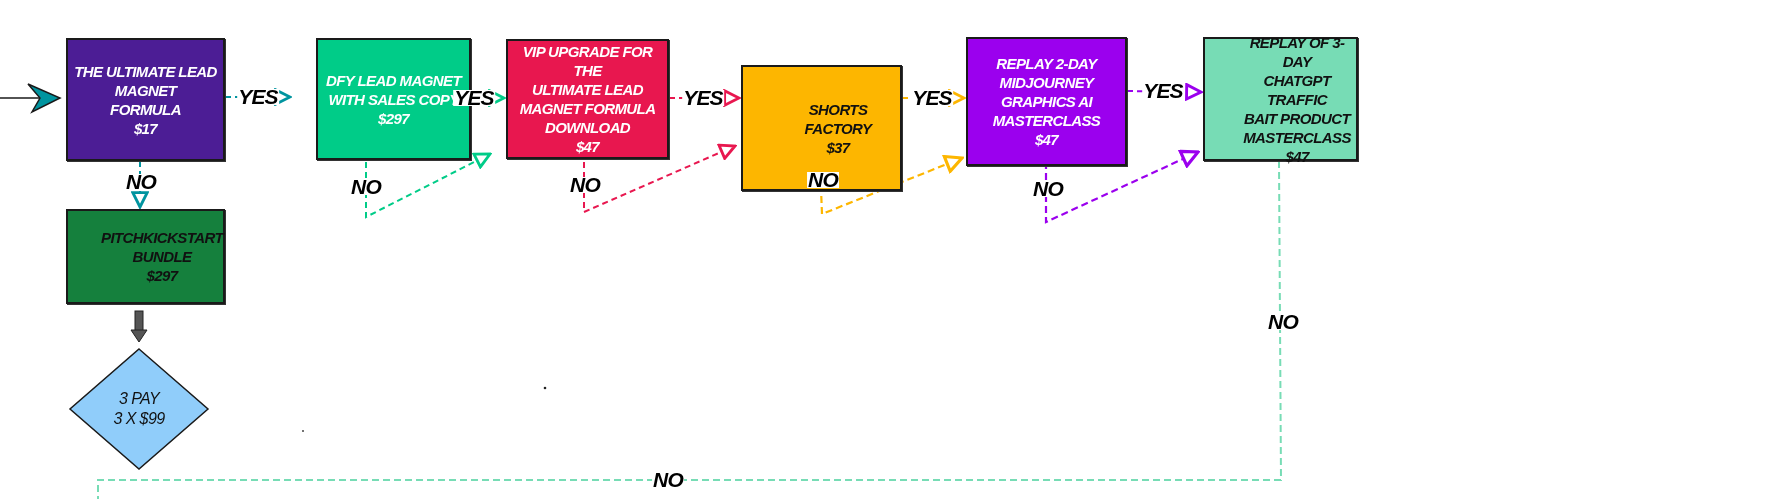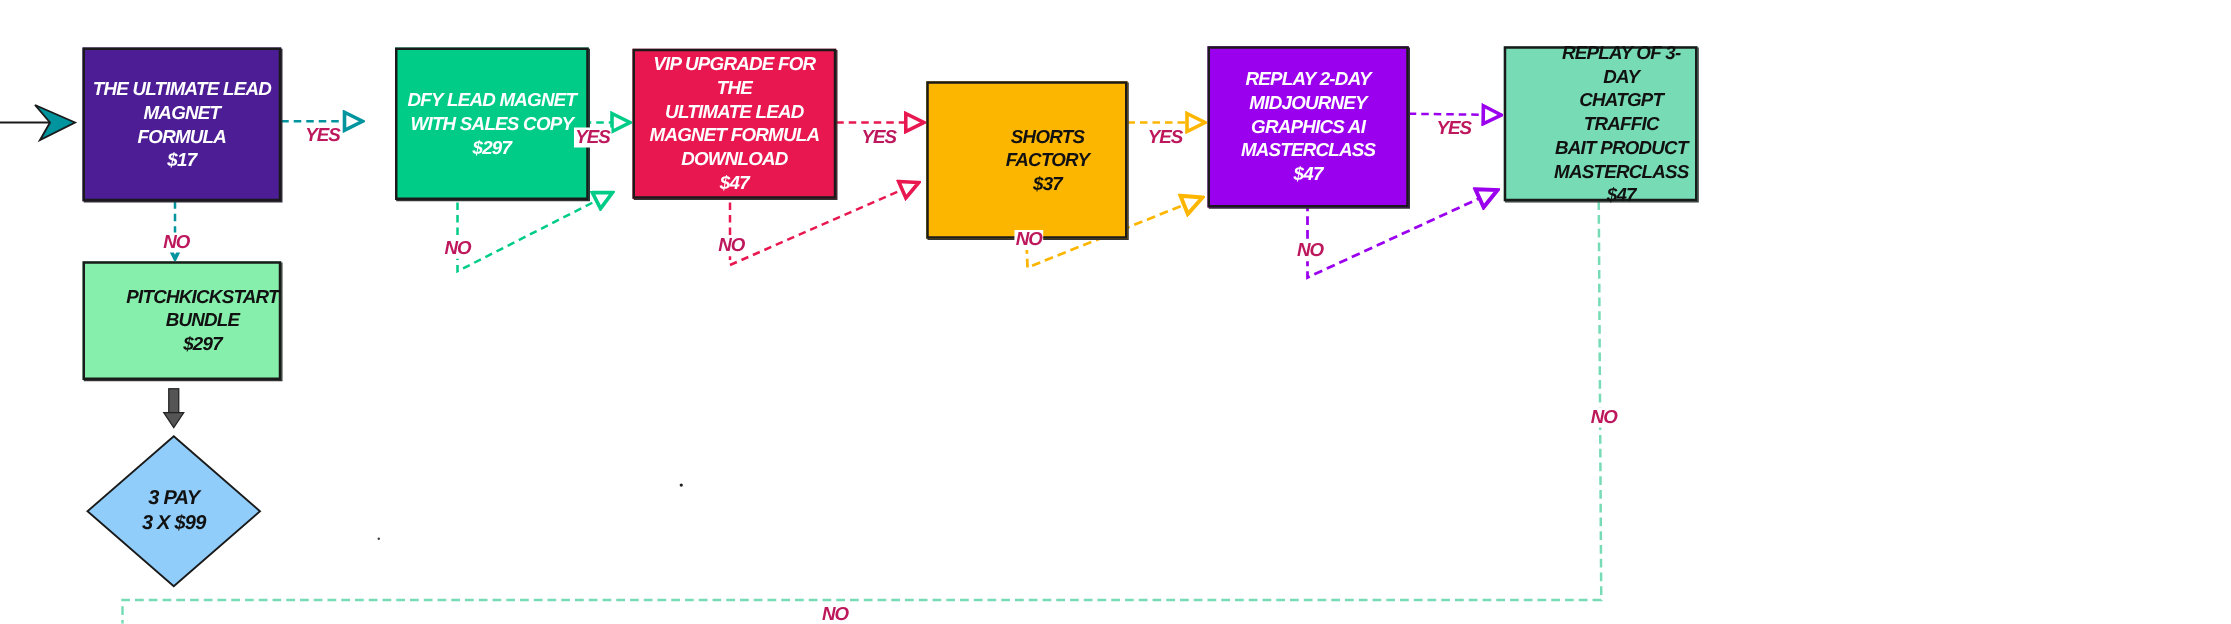--- a/index.html
+++ b/index.html
@@ -7,26 +7,26 @@
          font-family: "Liberation Sans", sans-serif; }
   #canvas { position: absolute; left: 0; top: 0; }
   .node { position: absolute; box-sizing: border-box; border: 2px solid #1a1a1a;
           display: flex; align-items: center; justify-content: center; text-align: center;
           font-family: "Liberation Sans", sans-serif; font-weight: bold; font-style: italic;
           text-transform: uppercase; font-size: 15px; line-height: 19px; letter-spacing: -0.6px;
           box-shadow: 1px 1px 0 #333; padding: 4px 6px; white-space: pre-line; }
   .node.light { color: #ffffff; }
   .node.dark { color: #111111; padding-left: 39px; }
   .lbl { position: absolute; font-family: "Liberation Sans", sans-serif; font-weight: bold;
-         font-style: italic; font-size: 15px; color: #be185d; letter-spacing: -0.8px;
-         background: #fff; padding: 0 1px; line-height: 16px; transform: translate(-50%, -50%); margin-top: 12px; }
+         font-style: italic; font-size: 21px; color: #000000; letter-spacing: -0.8px;
+         background: #fff; padding: 0 1px; line-height: 16px; transform: translate(-50%, -50%); }
   .diamond-wrap { position: absolute; }
   .diamond-text { position: absolute; left: 0; top: 0; width: 100%; height: 100%;
                   display: flex; align-items: center; justify-content: center; text-align: center;
-                  font-family: "Liberation Sans", sans-serif; font-weight: bold; font-style: italic;
+                  font-family: "Liberation Sans", sans-serif; font-weight: normal; font-style: italic;
                   font-size: 16px; line-height: 20px; color: #111; white-space: pre-line;
                   letter-spacing: -0.6px; }
 </style>
 </head>
 <body>
 
 <svg id="canvas" width="1785" height="499">
   <defs>
     <marker id="m-teal" viewBox="0 0 10 10" refX="9" refY="5" markerWidth="9" markerHeight="9" orient="auto">
         <path d="M1,1 L9,5 L1,9 Z" fill="#fff" stroke="#00949f" stroke-width="1.6"></path>
@@ -92,21 +92,21 @@
 <div class="node light" style="left:966px;top:37px;width:161px;height:129px;background:#9b00ee;">REPLAY 2-DAY
 MIDJOURNEY
 GRAPHICS AI
 MASTERCLASS
 $47</div>
 <div class="node dark" style="left:1203px;top:37px;width:155px;height:124px;background:#77dcb5;">REPLAY OF 3-DAY
 CHATGPT TRAFFIC
 BAIT PRODUCT
 MASTERCLASS
 $47</div>
-<div class="node dark" style="left:66px;top:209px;width:159px;height:95px;background:#86efac;">PITCHKICKSTART
+<div class="node dark" style="left:66px;top:209px;width:159px;height:95px;background:#15803d;">PITCHKICKSTART
 BUNDLE
 $297</div>
 
 <div class="diamond-wrap" style="left:70px;top:349px;width:138px;height:120px;">
   <div class="diamond-text">3 PAY
 3 X $99</div>
 </div>
 
 <span class="lbl" style="left:258px;top:97px;">YES</span>
 <span class="lbl" style="left:141px;top:182px;">NO</span>

